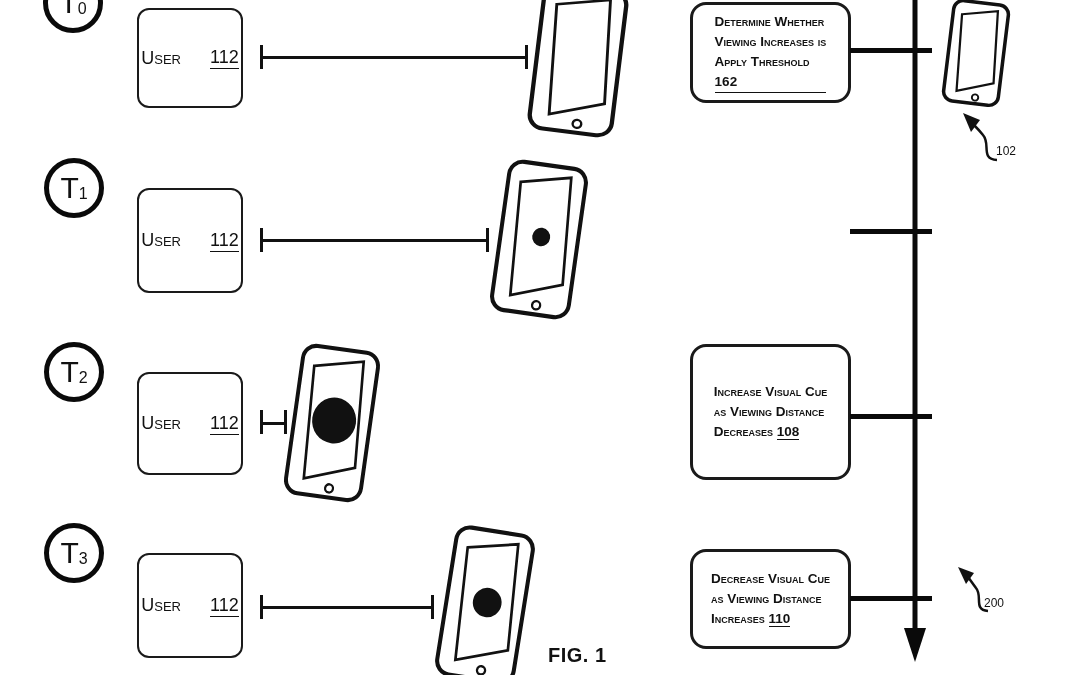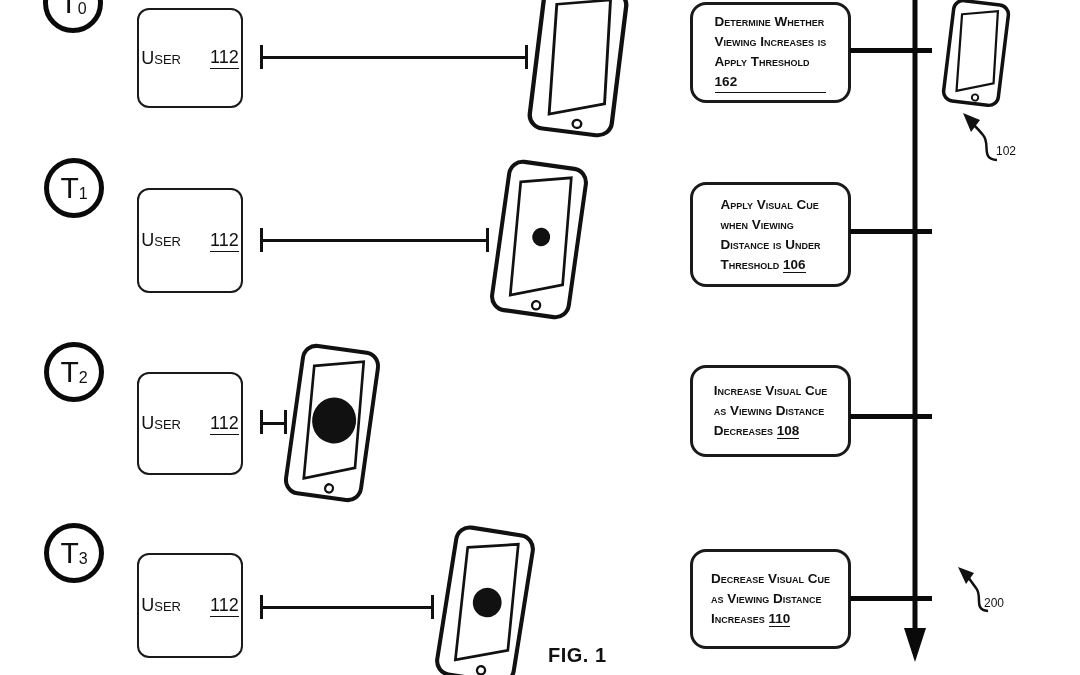--- a/index.html
+++ b/index.html
@@ -129,24 +129,21 @@
       <rect x="7" y="4" width="86" height="162" rx="15" fill="#fff" stroke="#111" stroke-width="5.5"></rect>
       <polygon points="21,26 76,14 83,130 27,149" fill="#fff" stroke="#111" stroke-width="3.5"></polygon>
       <circle cx="57" cy="156" r="5" fill="none" stroke="#111" stroke-width="3"></circle>
       <circle cx="52" cy="82" r="0" fill="#111"></circle>
     </svg>
   </div>
 
   <div class="flow-box" style="top:2px;height:101px">
     <div><span><span class="fb-line">Determine Whether</span><span class="fb-line">Viewing Increases is</span><span class="fb-line">Apply Threshold</span></span><span></span> <span class="ref ref-line">162</span></div>
   </div>
-  <div class="flow-box" style="top:182px;height:105px">
-    <div><span><span class="fb-line">Apply Visual Cue</span><span class="fb-line">when Viewing</span><span class="fb-line">Distance is Under</span></span><span>Threshold</span> <span class="ref">106</span></div>
-  </div>
-  <div class="flow-box" style="top:365px;height:92px">
+  <div class="flow-box" style="top:344px;height:136px">
     <div><span><span class="fb-line">Increase Visual Cue</span><span class="fb-line">as Viewing Distance</span></span><span>Decreases</span> <span class="ref">108</span></div>
   </div>
   <div class="flow-box" style="top:549px;height:100px">
     <div><span><span class="fb-line">Decrease Visual Cue</span><span class="fb-line">as Viewing Distance</span></span><span>Increases</span> <span class="ref">110</span></div>
   </div>
 
   <div class="connector" style="top:48px"></div>
   <div class="connector" style="top:229px"></div>
   <div class="connector" style="top:414px"></div>
   <div class="connector" style="top:596px"></div>

